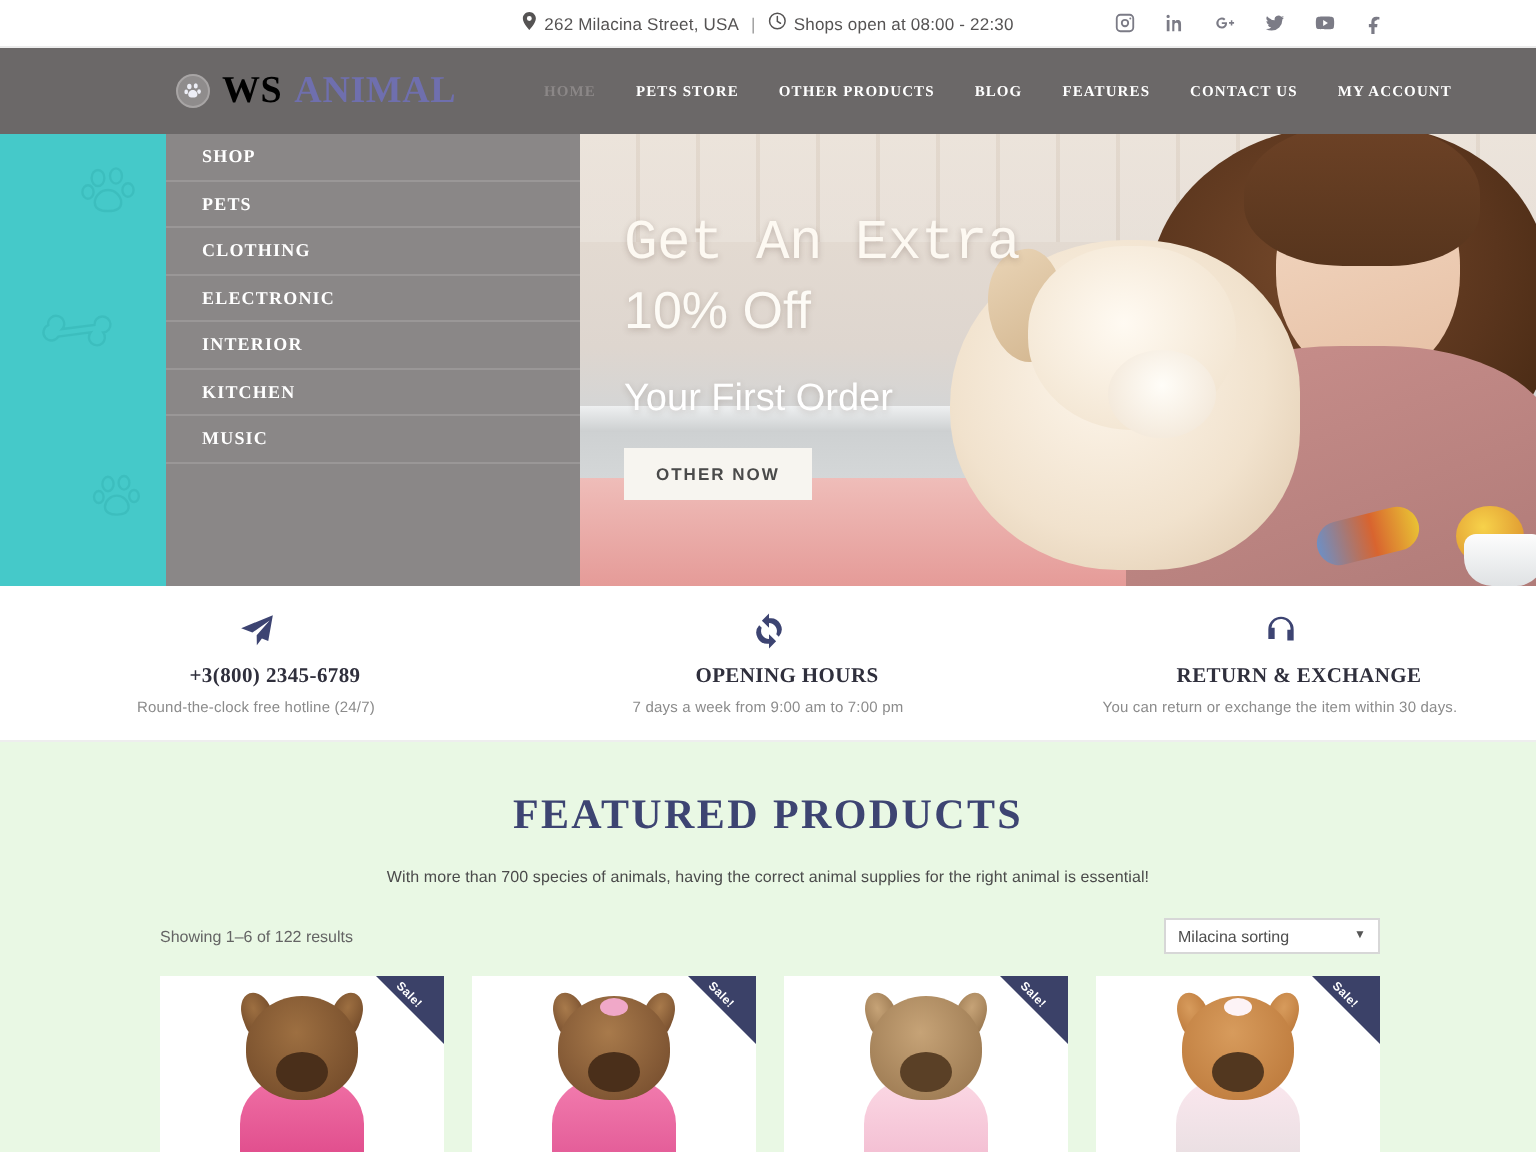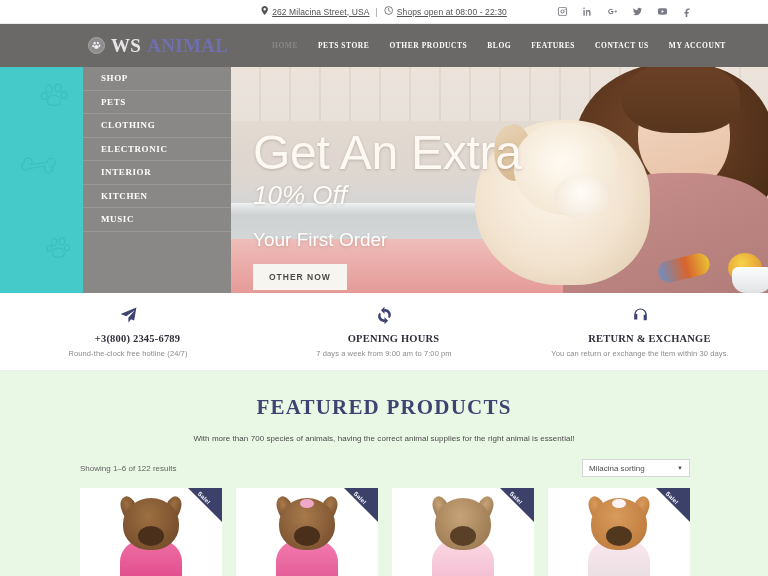--- a/index.html
+++ b/index.html
@@ -23,21 +23,20 @@
     position: absolute;
     left: 50%;
     transform: translateX(-50%);
     display: flex;
     align-items: center;
     gap: 4px;
     font-size: 8.5px;
     color: #555353;
     white-space: nowrap;
     letter-spacing: .1px;
-    text-decoration: underline;
   }
   .topbar-info .ti-ico { display: inline-block; line-height: 1; }
   .topbar-info .sep { color: #9a9a9a; margin: 0 2px; }
 
   .social {
     position: absolute;
     right: 75px;
     display: flex;
     align-items: center;
     gap: 14px;
@@ -69,21 +68,21 @@
     border-radius: 50%;
     background: #8f8c8c;
     border: 1px solid #a8a5a5;
     display: flex; align-items: center; justify-content: center;
     position: relative;
   }
   .logo-mark svg { width: 11px; height: 11px; fill: #edeef6; }
   .logo-ws {
     font-family: "Liberation Serif", serif;
     font-size: 19px; font-weight: bold;
-    color: #e5e5e5; letter-spacing: .3px;
+    color: #000000; letter-spacing: .3px;
   }
   .logo-animal {
     font-family: "Liberation Serif", serif;
     font-size: 19px; font-weight: bold;
     color: #6f6fae; letter-spacing: .3px;
   }
 
   .nav {
     position: absolute;
     left: 262px;
@@ -122,21 +121,21 @@
     opacity: .14;
     fill: none;
     stroke: #0d7d7d;
     stroke-width: 1.2;
   }
   .wm-paw1 { top: 16px; left: 40px; width: 30px; height: 26px; }
   .wm-bone { top: 82px; left: 18px; width: 42px; height: 28px; transform: rotate(-18deg); }
   .wm-paw2 { top: 170px; left: 46px; width: 26px; height: 24px; }
 
   .catmenu {
-    width: 148px;
+    width: 207px;
     background: #8a8787;
     flex: none;
     padding-top: 0;
   }
   .cat-item {
     height: 23.5px;
     display: flex;
     align-items: center;
     padding-left: 18px;
     border-bottom: 1px solid #9a9797;
@@ -251,36 +250,34 @@
     border-radius: 6px 6px 14px 14px;
   }
 
   .hero-copy {
     position: absolute;
     left: 22px;
     top: 42px;
     z-index: 5;
   }
   .hero-l1 {
-    font-family: Liberation Sans, sans-serif;
-    font-size: 48px;
+    font-family: Liberation Mono, monospace;
+    font-size: 28px;
     color: #fdf9f2;
     line-height: 1;
     letter-spacing: -.3px;
     text-shadow: 0 1px 3px rgba(90,70,60,.28);
-    margin-top: 20px;
   }
   .hero-l2 {
     font-family: "Liberation Sans", sans-serif;
     font-size: 26px;
     color: #fdfbf6;
     line-height: 1.25;
     margin-top: 2px;
     text-shadow: 0 1px 3px rgba(90,70,60,.25);
-    font-style: italic;
   }
   .hero-l3 {
     font-family: "Liberation Sans", sans-serif;
     font-size: 19px;
     color: #ffffff;
     line-height: 1.3;
     margin-top: 16px;
     text-shadow: 0 1px 3px rgba(90,70,60,.25);
   }
   .hero-btn {

